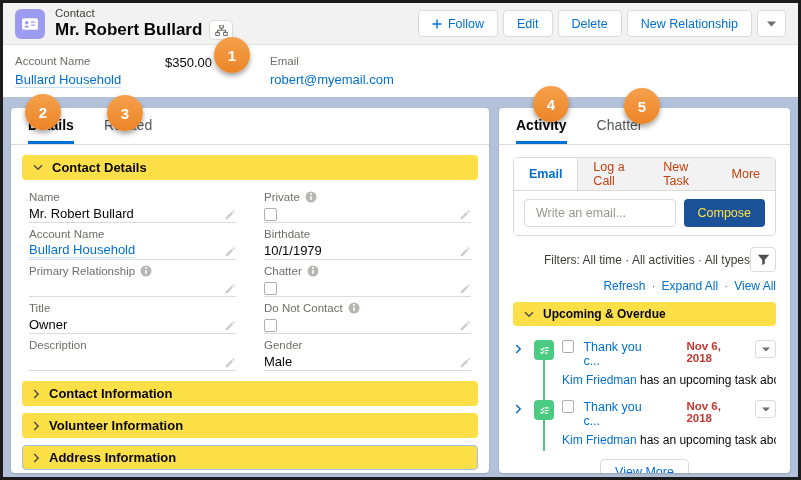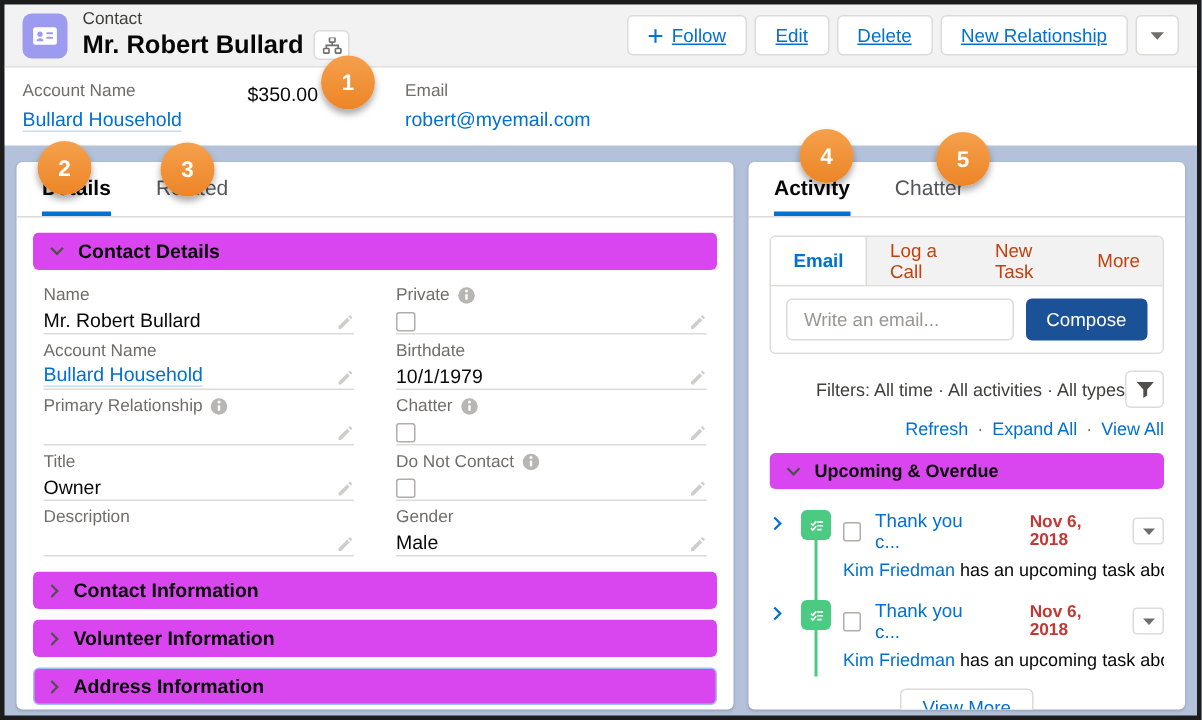--- a/index.html
+++ b/index.html
@@ -24,21 +24,21 @@
   .record-row { display:flex; align-items:center; gap:7px; }
   .record-name { font-size:17px; font-weight:bold; color:#080707; }
   .hier-btn {
     width:24px; height:20px; border:1px solid #dddbda; border-radius:4px;
     background:#fff; display:flex; align-items:center; justify-content:center; cursor:pointer;
   }
   .actions { margin-left:auto; display:flex; gap:5px; }
   .btn {
     height:27px; padding:0 13px; background:#fff; border:1px solid #dddbda;
     border-radius:4px; color:#0070d2; font-size:12.5px; display:flex;
-    align-items:center; gap:6px; cursor:pointer; font-family:inherit;text-decoration:underline;
+    align-items:center; gap:6px; cursor:pointer; font-family:inherit;
   }
   .btn-caret { padding:0 9px; }
   
   .highlights {
     height:52px; background:#fff; display:flex; padding:8px 12px 0; flex:0 0 auto;
   }
   .hfield { line-height:1.5; }
   .hfield.f1 { width:150px; }
   .hfield.f2 { width:105px; }
   .h-label { font-size:11.5px; color:#706e6b; }
@@ -52,21 +52,21 @@
     display:flex; flex-direction:column; min-width:0; overflow:hidden;
   }
   .card.left { flex:0 0 478px; }
   .card.right { flex:1; }
   .tabs { display:flex; gap:30px; padding:9px 17px 0; border-bottom:1px solid #dddbda; flex:0 0 auto; }
   .tab { font-size:14px; color:#54565b; padding-bottom:8px; cursor:pointer; border-bottom:3px solid transparent; }
   .tab.active { font-weight:bold; color:#080707; border-bottom-color:#0070d2; }
   
   .lbody { padding:10px 11px 8px; flex:1; display:flex; flex-direction:column; }
   .section-bar {
-    background:#d946ef; border-radius:4px; height:25px; display:flex; align-items:center;
+    background:#fde047; border-radius:4px; height:25px; display:flex; align-items:center;
     gap:9px; padding:0 10px; font-size:13px; font-weight:bold; color:#080707;
     cursor:pointer; flex:0 0 auto; border:1px solid transparent;
   }
   .section-bar.focus { border-color:#9fbef0;text-align:center; }
   .fields { display:flex; gap:28px; padding:6px 7px 8px;justify-content:center; }
   .fcol { flex:1; min-width:0; }
   .field { border-bottom:1px solid #dddbda; padding:5px 0 2px; height:37px; }
   .f-label { font-size:11.5px; color:#706e6b; display:flex; align-items:center; gap:5px; }
   .f-value { display:flex; align-items:flex-end; justify-content:space-between; height:18px; font-size:13px; color:#080707; }
   .checkbox {
@@ -80,38 +80,38 @@
   .ctabs { display:flex; background:#f3f2f2; border-bottom:1px solid #dddbda; height:33px; }
   .ctab { padding:0 15px; font-size:12.5px; color:#c2410c; display:flex; align-items:center; cursor:pointer; }
   .ctab.active { background:#fff; color:#0070d2; font-weight:bold; border-right:1px solid #dddbda; }
   .cbody { display:flex; gap:8px; padding:8px 10px; align-items:center; background:#fff; }
   .email-input {
     flex:1; height:28px; border:1px solid #dddbda; border-radius:4px; padding:0 11px;
     font-size:12.5px; color:#080707; font-family:inherit; outline:none; min-width:0;
   }
   .email-input::placeholder { color:#999794; }
   .compose-btn {
-    height:28px; padding:0 14px; background:#1b5297; color:#ffffff; border:none;
+    height:28px; padding:0 14px; background:#1b5297; color:#fde047; border:none;
     border-radius:4px; font-size:12.5px; cursor:pointer; font-family:inherit;
   }
   .filters-row { display:flex; justify-content:flex-end; align-items:center; gap:0; margin:11px 0 7px; font-size:12px; color:#3e3e3c; }
   .funnel-btn { width:26px; height:25px; border:1px solid #dddbda; border-radius:4px; background:#fff; display:flex; align-items:center; justify-content:center; cursor:pointer; }
   .links-row { display:flex; justify-content:flex-end; align-items:center; gap:6px; font-size:12px; margin-bottom:9px; }
   .links-row .sep { color:#706e6b; }
   .up-bar { height:24px; font-size:12px; }
   .timeline { position:relative; padding:7px 0 0; flex:0 0 auto; }
   .tline { position:absolute; width:2px; background:#4bca81; left:30px; top:28px; bottom:2px; }
   .titem { display:flex; align-items:flex-start; gap:8px; padding:7px 0 6px 2px; position:relative; }
   .t-chevron { width:11px; display:flex; margin-top:4px; cursor:pointer; flex:0 0 auto; }
   .ticon {
     width:20px; height:20px; background:#4bca81; border-radius:4px; z-index:1;
     display:flex; align-items:center; justify-content:center; flex:0 0 auto; position:relative;
   }
   .tcontent { flex:1; min-width:0; }
-  .trow1 { display:flex; align-items:center; gap:9px; }
+  .trow1 { display:flex; align-items:flex-start; gap:9px; }
   .ttitle { font-size:12.5px; }
   .tdate { margin-left:auto; color:#c23934; font-size:11.5px; font-weight:bold;padding-left:20px; }
   .tdrop { width:22px; height:18px; border:1px solid #dddbda; border-radius:3px; background:#fff; display:flex; align-items:center; justify-content:center; cursor:pointer; }
   .trow2 { font-size:12px; color:#080707; margin-top:5px; white-space:nowrap; overflow:hidden; }
   .view-more-wrap { display:flex; justify-content:center; margin:6px 0 4px; }
   .view-more { height:26px; padding:0 14px; background:#fff; border:1px solid #dddbda; border-radius:4px; color:#0070d2; font-size:12.5px; cursor:pointer; font-family:inherit; }
   .partial-bar { margin:auto 2px 0; height:6px; background:#ececeb; border-radius:3px 3px 0 0; }
   
   .marker {
     position:absolute; width:36px; height:36px; border-radius:50%;

